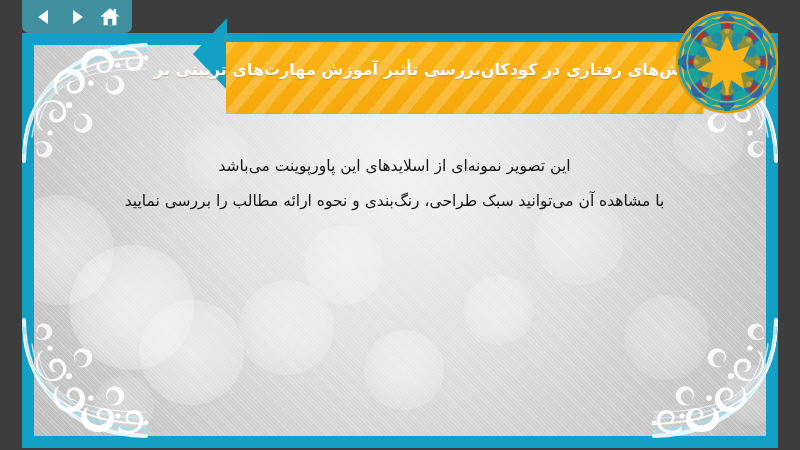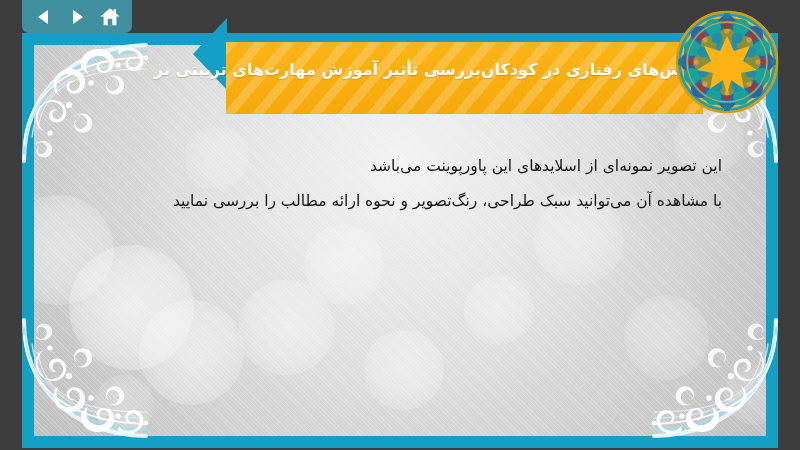--- a/index.html
+++ b/index.html
@@ -150,23 +150,24 @@
     width: 104px;
     height: 104px;
     z-index: 60;
   }
   #medallion svg { display: block; }
 
   
   #body-text {
     position: absolute;
     left: 40px;
-    right: 44px;
+    right: 51px;
     top: 104px;
     direction: rtl;
+    text-align: center;
     z-index: 20;
   }
   .body-line {
     color: #141414;
     font-size: 15.5px;
     line-height: 2.28;
     direction: rtl;
     white-space: nowrap;
     font-weight: normal;
   }
@@ -217,21 +218,21 @@
       <div class="bokeh" style="left:590px; top:250px; width:85px; height:85px; opacity:.38;"></div>
       <div class="bokeh" style="left:640px; top:60px; width:70px; height:70px; opacity:.35;"></div>
       <div class="bokeh" style="left:150px; top:80px; width:65px; height:65px; opacity:.3;"></div>
       <div class="bokeh" style="left:60px; top:330px; width:60px; height:60px; opacity:.33;"></div>
       <div class="bokeh" style="left:690px; top:320px; width:60px; height:60px; opacity:.3;"></div>
 
       <div id="texture"></div>
 
       <div id="body-text">
         <div class="body-line">این تصویر نمونه‌ای از اسلایدهای این پاورپوینت می‌باشد</div>
-        <div class="body-line">با مشاهده آن می‌توانید سبک طراحی، رنگ‌تصویر و نحوه ارائه مطالب را بررسی نمایید</div>
+        <div class="body-line">با مشاهده آن می‌توانید سبک طراحی، رنگ‌بندی و نحوه ارائه مطالب را بررسی نمایید</div>
       </div>
 
     </div>
 
     <div class="corner c-tl">
       <svg viewBox="0 0 150 130" aria-hidden="true">
         <g fill="none" stroke="#ffffff" stroke-width="2.2" stroke-linecap="round">
           <path d="M2,128 C2,64 46,14 124,12" stroke="#eaf9ff" stroke-width="4" opacity=".95"></path>
           <path d="M2,120 C4,62 48,20 124,18" stroke="#9fdef0" stroke-width="2.4" opacity=".9"></path>
           <path d="M2,112 C6,58 50,26 124,24" stroke="#ffffff" stroke-width="2" opacity=".85"></path>

